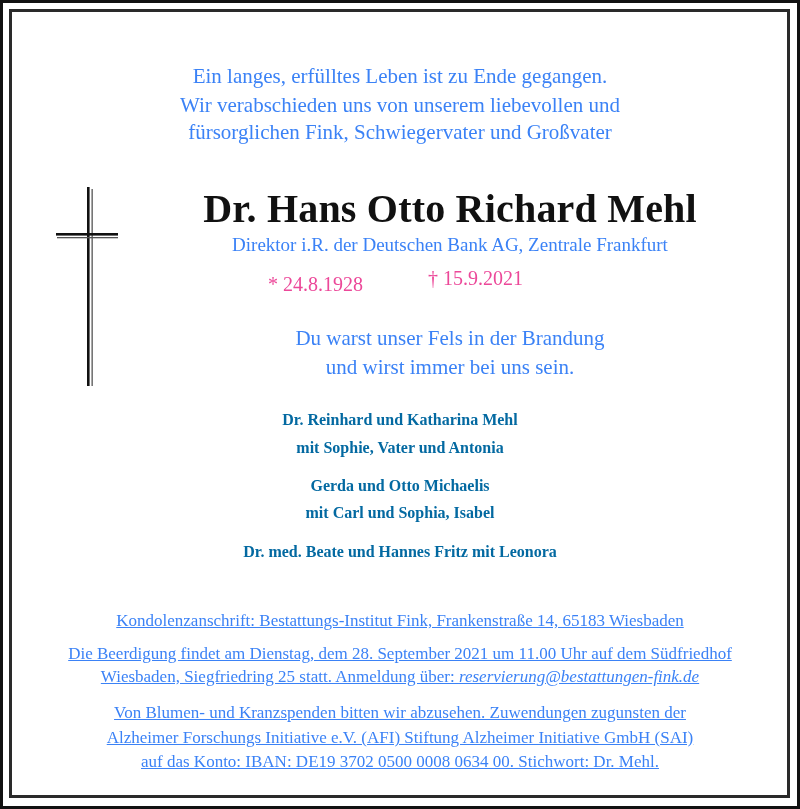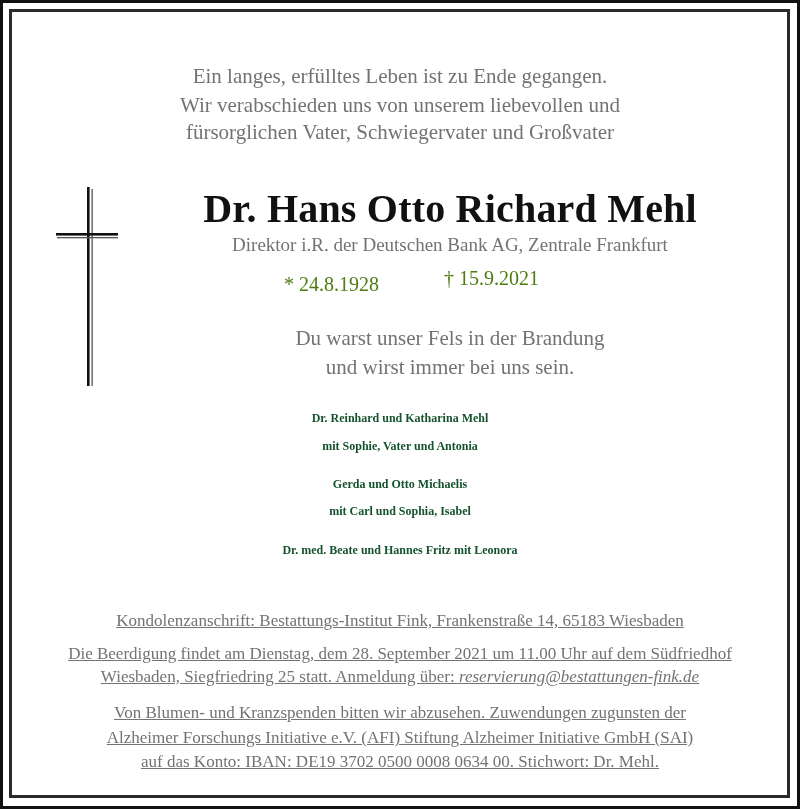--- a/index.html
+++ b/index.html
@@ -8,41 +8,41 @@
       position: absolute; left: 0; top: 0; width: 800px; height: 809px;
       box-sizing: border-box; border: 3px solid #111111; background: #ffffff;
     }
     .frame-inner {
       position: absolute; left: 9px; top: 9px; width: 781px; height: 789px;
       box-sizing: border-box; border: 3px solid #2a2a2a;
     }
     .line {
       position: absolute; left: 0; width: 800px; text-align: center;
       font-family: "Liberation Serif", "DejaVu Serif", serif;
-      color: #737373; white-space: nowrap; line-height: 1;
+      color: #3b82f6; white-space: nowrap; line-height: 1;
     }
     .intro { font-size: 21px; }
     .name { font-size: 40px; font-weight: bold; color: #111; letter-spacing: 0.2px; }
     .subtitle { font-size: 19px; }
     .verse { font-size: 21px; }
-    .family { font-size: 12px; font-weight: bold; color: #14532d; }
+    .family { font-size: 16px; font-weight: bold; color: #0369a1; }
     .info { font-size: 17px; text-decoration: underline; }
     .email { font-style: italic; }
-    .date-item { position: absolute; font-family: "Liberation Serif", serif; font-size: 20px; line-height: 1; color: #4d7c0f; white-space: nowrap; margin-left: 16px; }
+    .date-item { position: absolute; font-family: "Liberation Serif", serif; font-size: 20px; line-height: 1; color: #ec4899; white-space: nowrap; }
     .cross { position: absolute; left: 56px; top: 187px; width: 64px; height: 199px; }
   </style>
 </head>
 <body>
 
 <div class="frame-outer"></div>
 <div class="frame-inner"></div>
 
 <div class="line intro" style="top:66px">Ein langes, erfülltes Leben ist zu Ende gegangen.</div>
 <div class="line intro" style="top:95px">Wir verabschieden uns von unserem liebevollen und</div>
-<div class="line intro" style="top:122px">fürsorglichen Vater, Schwiegervater und Großvater</div>
+<div class="line intro" style="top:122px">fürsorglichen Fink, Schwiegervater und Großvater</div>
 
 <svg class="cross" viewBox="0 0 64 199" width="64" height="199">
   <rect x="31" y="0" width="2.6" height="199" fill="#111"></rect>
   <rect x="35.5" y="2" width="1.3" height="197" fill="#555"></rect>
   <rect x="0" y="46" width="62" height="2.6" fill="#111"></rect>
   <rect x="1" y="50" width="61" height="1.3" fill="#555"></rect>
 </svg>
 
 <div class="line name" style="top:189px; left:50px">Dr. Hans Otto Richard Mehl</div>
 <div class="line subtitle" style="top:235px; left:50px">Direktor i.R. der Deutschen Bank AG, Zentrale Frankfurt</div>

